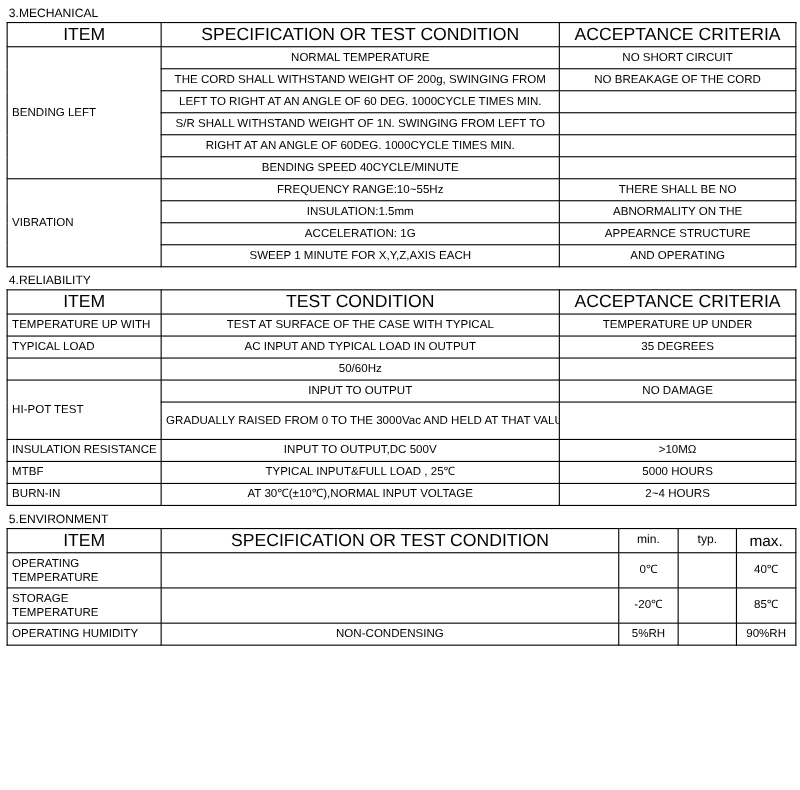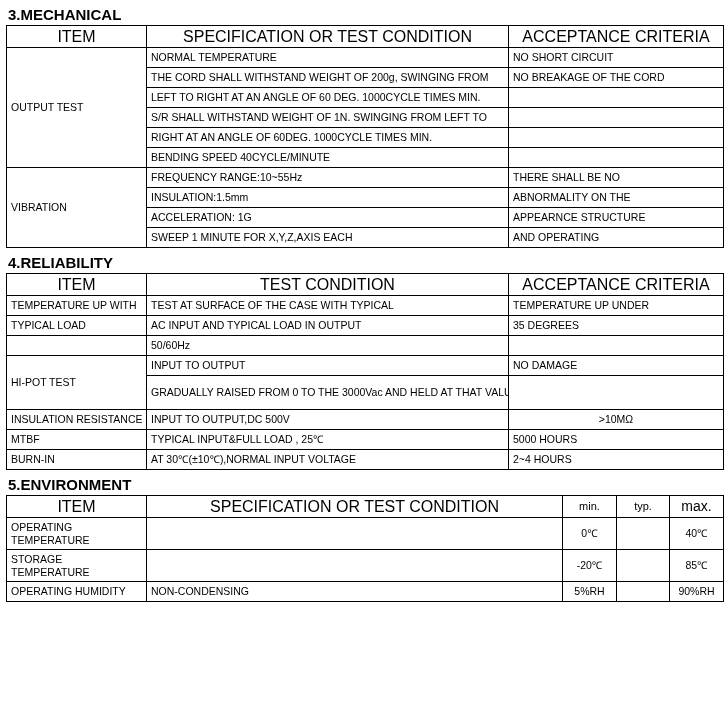--- a/index.html
+++ b/index.html
@@ -15,22 +15,22 @@
     overflow: hidden;
   }
   .page {
     position: relative;
     width: 727px;
     height: 718px;
     box-sizing: border-box;
     padding: 0 2px;
   }
   .section-title {
-    font-size: 15px;
-    font-weight: bold;
+    font-size: 11px;
+    font-weight: normal;
     margin: 6px 0 2px 6px;
     letter-spacing: 0px;
   }
   table.doc {
     border-collapse: collapse;
     width: 717px;
     margin: 0 0 0 4px;
     table-layout: fixed;
   }
   table.doc td, table.doc th {
@@ -45,21 +45,21 @@
     overflow: hidden;
     white-space: nowrap;
   }
   table.doc th {
     text-align: center;
     font-size: 16px;
     height: 22px;
   }
   .hdr-item { font-size: 13px; }
   .center { text-align: center; }
-  .left { text-align: left; }
+  .left { text-align: center; }
   .itemcell {
     font-size: 11px;
     text-align: left;
     padding-left: 4px;
   }
   .small { font-size: 10px; }
   .wrapcell { white-space: normal; line-height: 13px; }
 </style>
 </head>
 <body>
@@ -74,21 +74,21 @@
       <col style="width:215px">
     </colgroup>
     <tbody>
       <tr>
         <th class="hdr-item">ITEM</th>
         <th>SPECIFICATION OR TEST CONDITION</th>
         <th>ACCEPTANCE CRITERIA</th>
       </tr>
 
       <tr>
-        <td class="itemcell" rowspan="6">OUTPUT TEST</td>
+        <td class="itemcell" rowspan="6">BENDING LEFT</td>
         <td class="left">NORMAL TEMPERATURE</td>
         <td class="left">NO SHORT CIRCUIT</td>
       </tr>
       <tr>
         <td class="left">THE CORD SHALL WITHSTAND WEIGHT OF 200g, SWINGING FROM</td>
         <td class="left">NO BREAKAGE OF THE CORD</td>
       </tr>
       <tr>
         <td class="left">LEFT TO RIGHT AT AN ANGLE OF 60 DEG. 1000CYCLE TIMES MIN.</td>
         <td class="left"></td>

